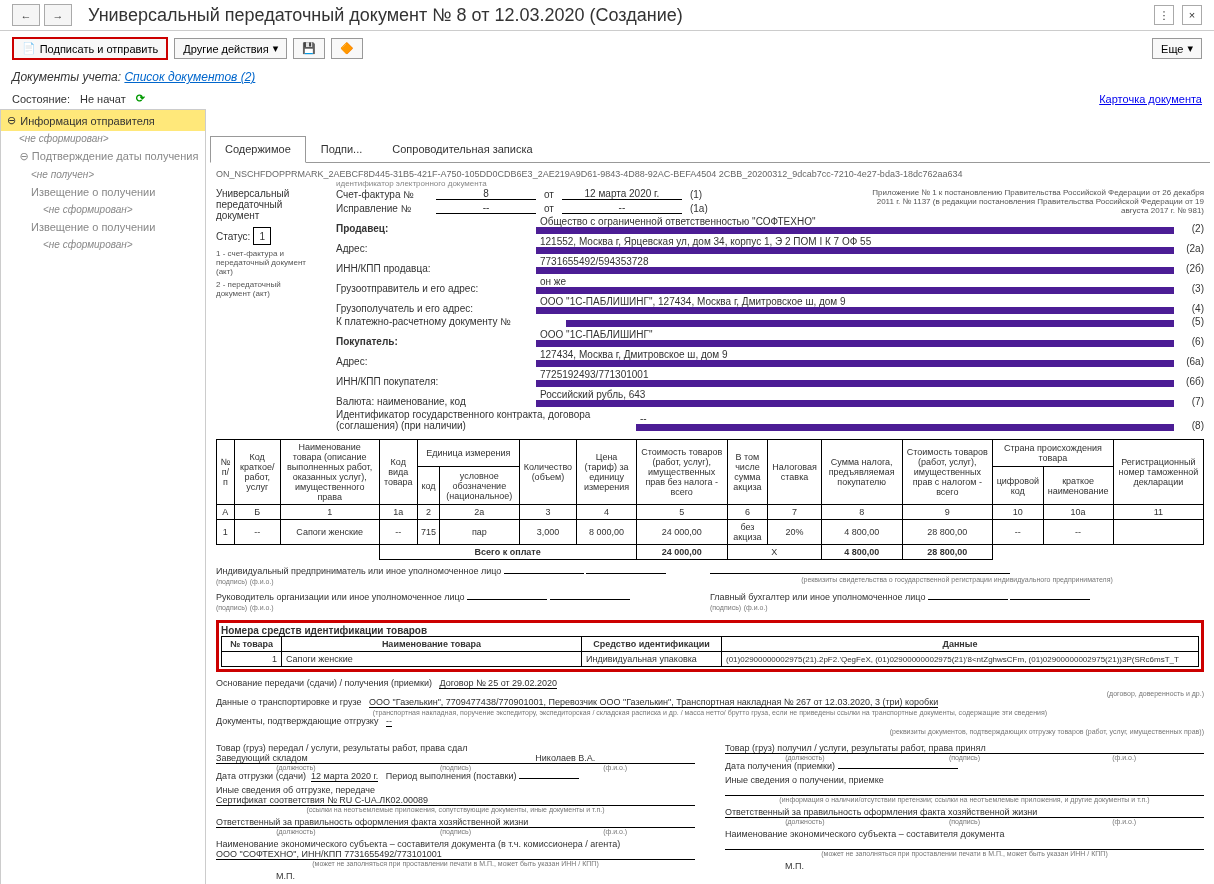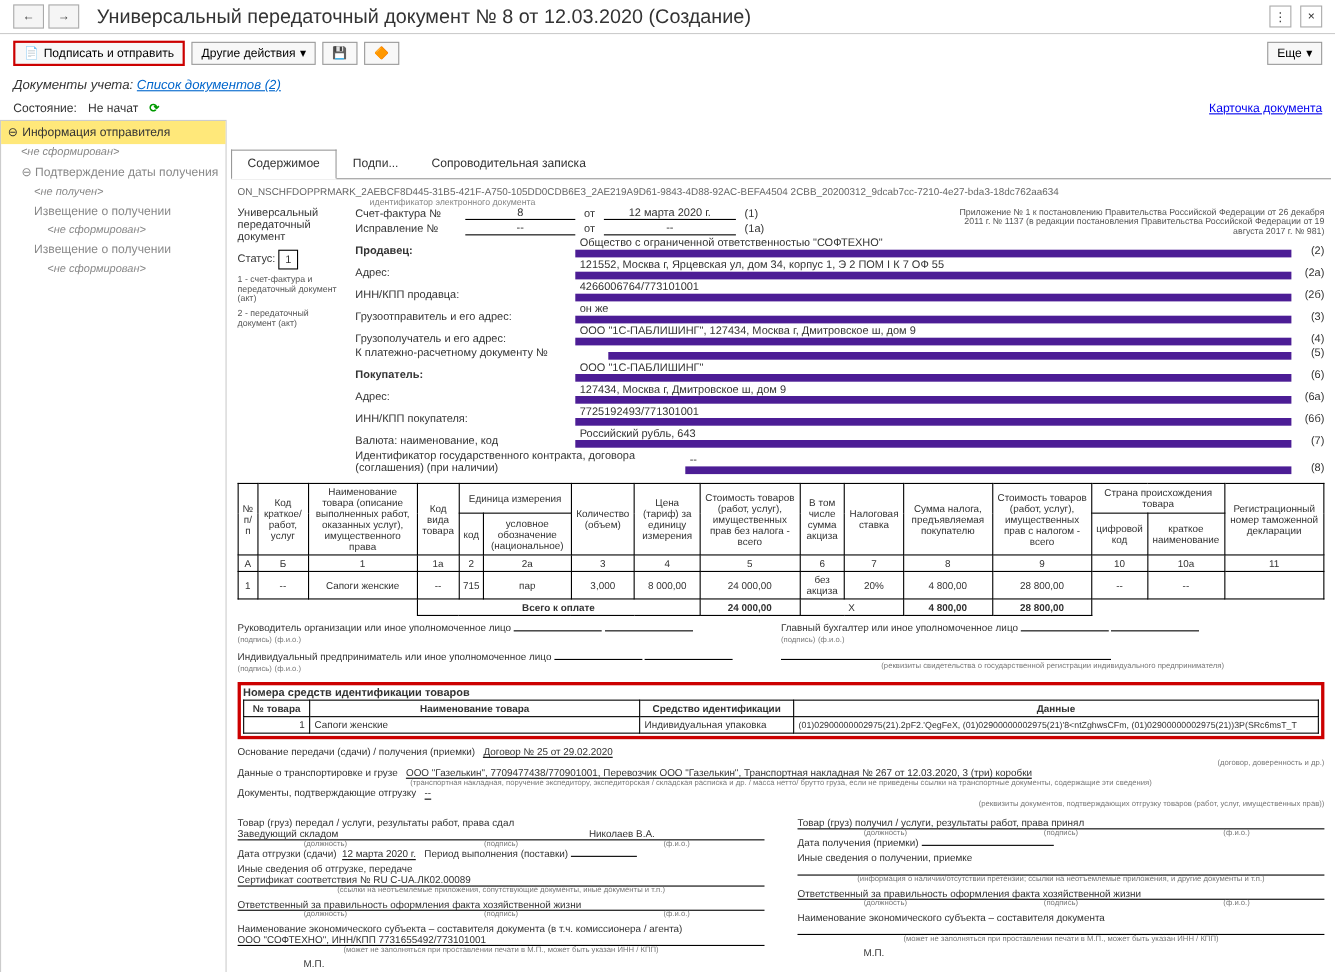--- a/index.html
+++ b/index.html
@@ -22,21 +22,21 @@
 .sb-sub { padding: 2px 6px 2px 18px; color: #888; font-size: 10px; font-style: italic; }
 .sb-item { padding: 4px 6px 4px 18px; color: #888; text-align: center; }
 .sb-item2 { padding: 4px 6px 4px 30px; color: #888; }
 .content { flex: 1; padding: 0 4px; margin-top: 27px; }
 .tabs { display: flex; border-bottom: 1px solid #999; }
 .tab { padding: 6px 14px; font-size: 11px; cursor: pointer; border: 1px solid transparent; }
 .tab.active { border: 1px solid #999; border-bottom: 1px solid #fff; background: #fff; margin-bottom: -1px; }
 .doc-body { padding: 6px; font-size: 10px; }
 .tiny-id { color: #666; font-size: 9px; word-break: break-all; }
 .tiny-label { color: #888; font-size: 8px; text-align: right; }
-.doc-header-block { display: flex; gap: 7px; }
+.doc-header-block { display: flex; gap: 20px; }
 .status-box { width: 100px; font-size: 10px; }
 .status-square { border: 1px solid #000; width: 18px; height: 18px; display: inline-flex; align-items: center; justify-content: center; }
 .status-legend { font-size: 8px; color: #555; margin-top: 4px; }
 .fields { flex: 1; }
 .frow { display: flex; align-items: flex-end; margin-bottom: 2px; font-size: 10px; }
 .flabel { width: 200px; }
 .fval { border-bottom: 1px solid #000; min-width: 60px; padding: 0 4px; text-align: center; }
 .fval-wide { border-bottom: 7px solid #4c1d95; flex: 1; padding: 0 4px; }
 .fnum { width: 30px; text-align: right; padding-left: 6px; }
 .annex { font-size: 8px; color: #555; text-align: right; max-width: 340px; }
@@ -173,21 +173,21 @@
               <span class="fval-wide">Общество с ограниченной ответственностью "СОФТЕХНО"</span>
               <span class="fnum">(2)</span>
             </div>
           <div class="frow">
               <span class="flabel">Адрес:</span>
               <span class="fval-wide">121552, Москва г, Ярцевская ул, дом 34, корпус 1, Э 2 ПОМ I К 7 ОФ 55</span>
               <span class="fnum">(2а)</span>
             </div>
           <div class="frow">
               <span class="flabel">ИНН/КПП продавца:</span>
-              <span class="fval-wide">4266006764/773101001</span>
+              <span class="fval-wide">7731655492/594353728</span>
               <span class="fnum">(2б)</span>
             </div>
           <div class="frow">
               <span class="flabel">Грузоотправитель и его адрес:</span>
               <span class="fval-wide">он же</span>
               <span class="fnum">(3)</span>
             </div>
           <div class="frow">
               <span class="flabel">Грузополучатель и его адрес:</span>
               <span class="fval-wide">ООО "1С-ПАБЛИШИНГ", 127434, Москва г, Дмитровское ш, дом 9</span>
@@ -293,39 +293,39 @@
           <td colspan="2">Х</td>
           <td class="right-align bold">4 800,00</td>
           <td class="right-align bold">28 800,00</td>
           <td colspan="3" style="border-right:none;border-bottom:none"></td>
         </tr>
       </tbody>
         </table>
 
       <div class="sig-row">
         <div class="sig-col">
+          <span>Индивидуальный предприниматель или иное уполномоченное лицо</span>
+          <span class="sig-line"></span> <span class="sig-line"></span>
+          <div><span class="sig-caption">(подпись)</span> <span class="sig-caption">(ф.и.о.)</span></div>
+        </div>
+        <div class="sig-col">
+          <span class="sig-line" style="min-width:300px"></span>
+          <div class="sig-caption">(реквизиты свидетельства о государственной регистрации индивидуального предпринимателя)</div>
+        </div>
+      </div>
+      <div class="sig-row">
+        <div class="sig-col">
           <span>Руководитель организации или иное уполномоченное лицо</span>
           <span class="sig-line"></span> <span class="sig-line"></span>
           <div><span class="sig-caption">(подпись)</span> <span class="sig-caption">(ф.и.о.)</span></div>
         </div>
         <div class="sig-col">
           <span>Главный бухгалтер или иное уполномоченное лицо</span>
           <span class="sig-line"></span> <span class="sig-line"></span>
           <div><span class="sig-caption">(подпись)</span> <span class="sig-caption">(ф.и.о.)</span></div>
-        </div>
-      </div>
-      <div class="sig-row">
-        <div class="sig-col">
-          <span>Индивидуальный предприниматель или иное уполномоченное лицо</span>
-          <span class="sig-line"></span> <span class="sig-line"></span>
-          <div><span class="sig-caption">(подпись)</span> <span class="sig-caption">(ф.и.о.)</span></div>
-        </div>
-        <div class="sig-col">
-          <span class="sig-line" style="min-width:300px"></span>
-          <div class="sig-caption">(реквизиты свидетельства о государственной регистрации индивидуального предпринимателя)</div>
         </div>
       </div>
 
       <div class="ident-block">
         <div class="bold">Номера средств идентификации товаров</div>
         <table class="ident">
           <tbody>
               <tr>
             <th style="width:60px">№ товара</th>
             <th style="width:300px">Наименование товара</th>

